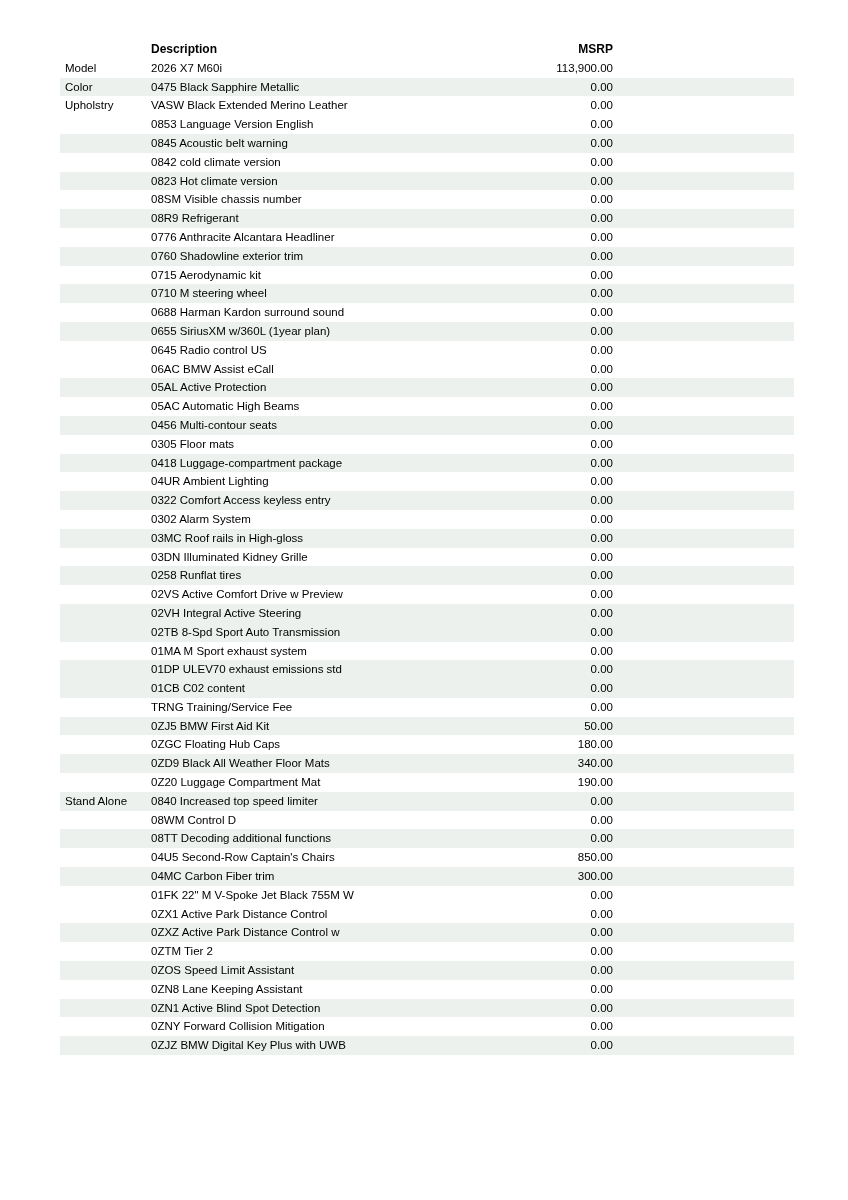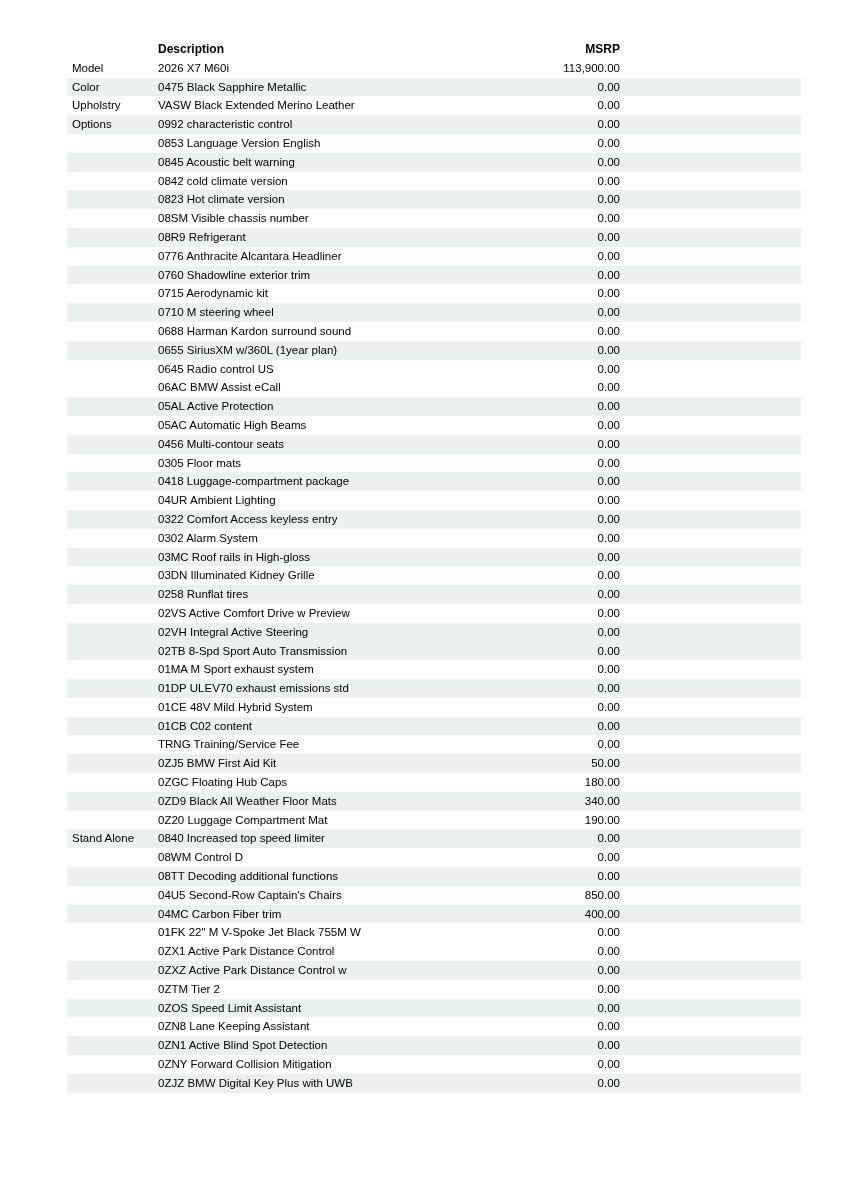--- a/index.html
+++ b/index.html
@@ -12,21 +12,21 @@
   .page {
     position: relative;
     width: 848px;
     height: 1200px;
     background: #ffffff;
     overflow: hidden;
   }
   .spec-table {
     position: absolute;
     top: 40px;
-    left: 67px;
+    left: 60px;
     width: 734px;
     border-collapse: collapse;
     table-layout: fixed;
   }
   .spec-table col.c-cat   { width: 91px; }
   .spec-table col.c-desc  { width: 330px; }
   .spec-table col.c-msrp  { width: 132px; }
   .spec-table col.c-trail { width: 181px; }
 
   .spec-table th, .spec-table td {
@@ -79,26 +79,20 @@
           <td class="col-desc">0475 Black Sapphire Metallic</td>
           <td class="col-msrp">0.00</td>
           <td class="col-trail"></td>
         </tr>
         <tr>
           <td class="col-cat">Upholstry</td>
           <td class="col-desc">VASW Black Extended Merino Leather</td>
           <td class="col-msrp">0.00</td>
           <td class="col-trail"></td>
         </tr>
-        <tr class="alt">
-          <td class="col-cat">Options</td>
-          <td class="col-desc">0992 characteristic control</td>
-          <td class="col-msrp">0.00</td>
-          <td class="col-trail"></td>
-        </tr>
         <tr>
           <td class="col-cat"></td>
           <td class="col-desc">0853 Language Version English</td>
           <td class="col-msrp">0.00</td>
           <td class="col-trail"></td>
         </tr>
         <tr class="alt">
           <td class="col-cat"></td>
           <td class="col-desc">0845 Acoustic belt warning</td>
           <td class="col-msrp">0.00</td>
@@ -262,26 +256,20 @@
         </tr>
         <tr>
           <td class="col-cat"></td>
           <td class="col-desc">01MA M Sport exhaust system</td>
           <td class="col-msrp">0.00</td>
           <td class="col-trail"></td>
         </tr>
         <tr class="alt">
           <td class="col-cat"></td>
           <td class="col-desc">01DP ULEV70 exhaust emissions std</td>
-          <td class="col-msrp">0.00</td>
-          <td class="col-trail"></td>
-        </tr>
-        <tr>
-          <td class="col-cat"></td>
-          <td class="col-desc">01CE 48V Mild Hybrid System</td>
           <td class="col-msrp">0.00</td>
           <td class="col-trail"></td>
         </tr>
         <tr class="alt">
           <td class="col-cat"></td>
           <td class="col-desc">01CB C02 content</td>
           <td class="col-msrp">0.00</td>
           <td class="col-trail"></td>
         </tr>
         <tr>
@@ -334,21 +322,21 @@
         </tr>
         <tr>
           <td class="col-cat"></td>
           <td class="col-desc">04U5 Second-Row Captain's Chairs</td>
           <td class="col-msrp">850.00</td>
           <td class="col-trail"></td>
         </tr>
         <tr class="alt">
           <td class="col-cat"></td>
           <td class="col-desc">04MC Carbon Fiber trim</td>
-          <td class="col-msrp">400.00</td>
+          <td class="col-msrp">300.00</td>
           <td class="col-trail"></td>
         </tr>
         <tr>
           <td class="col-cat"></td>
           <td class="col-desc">01FK 22" M V-Spoke Jet Black 755M W</td>
           <td class="col-msrp">0.00</td>
           <td class="col-trail"></td>
         </tr>
         <tr>
           <td class="col-cat"></td>

